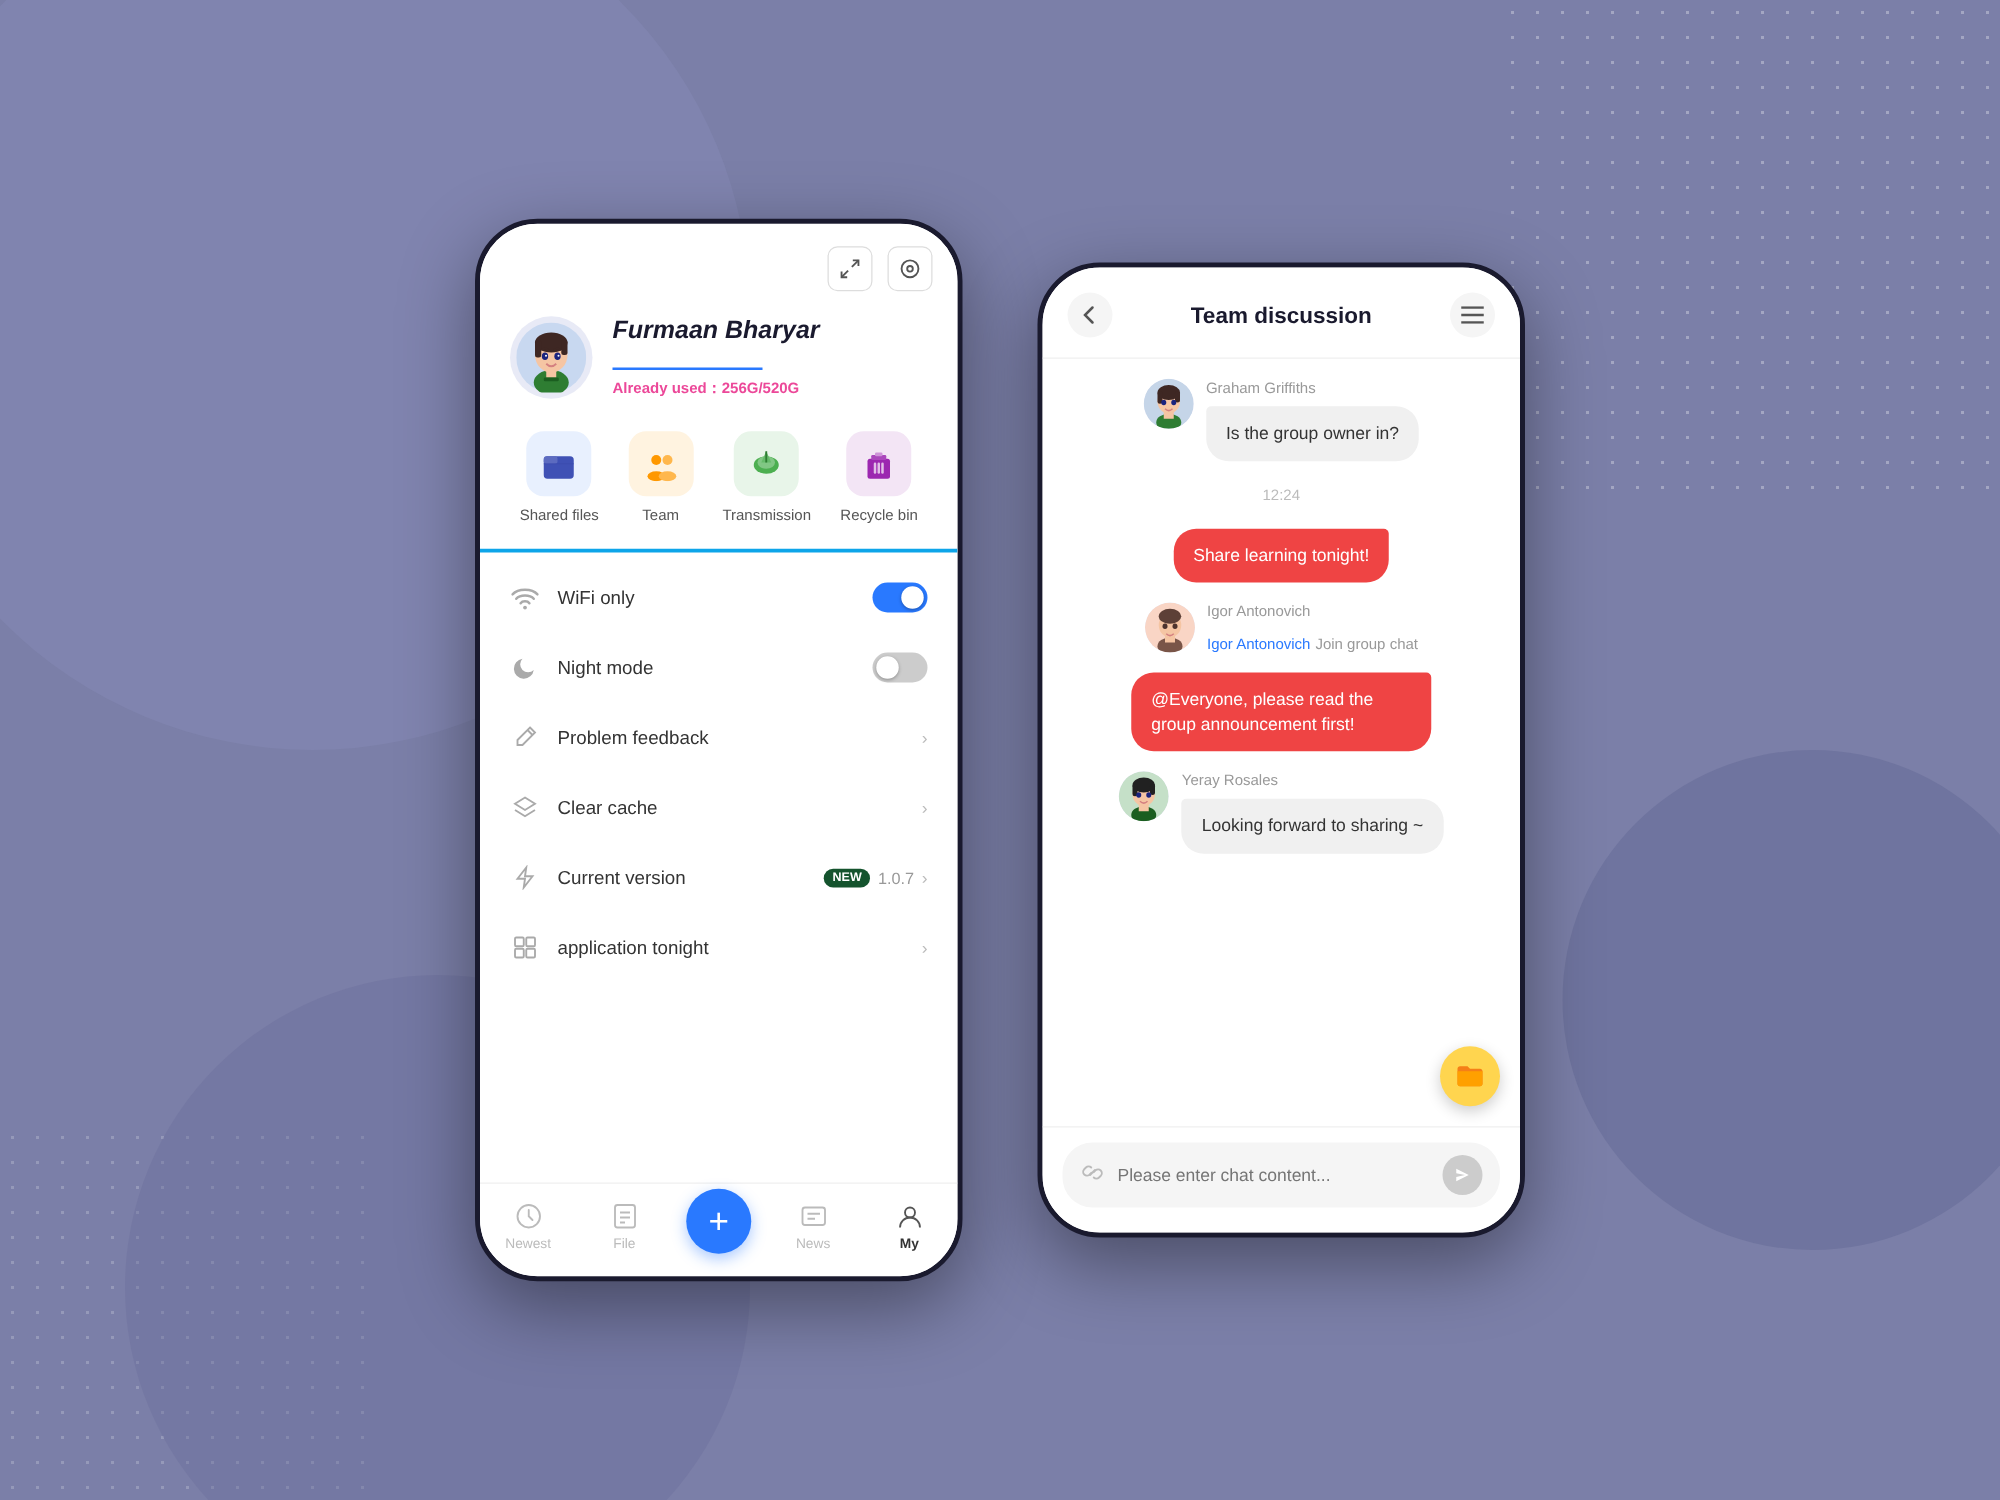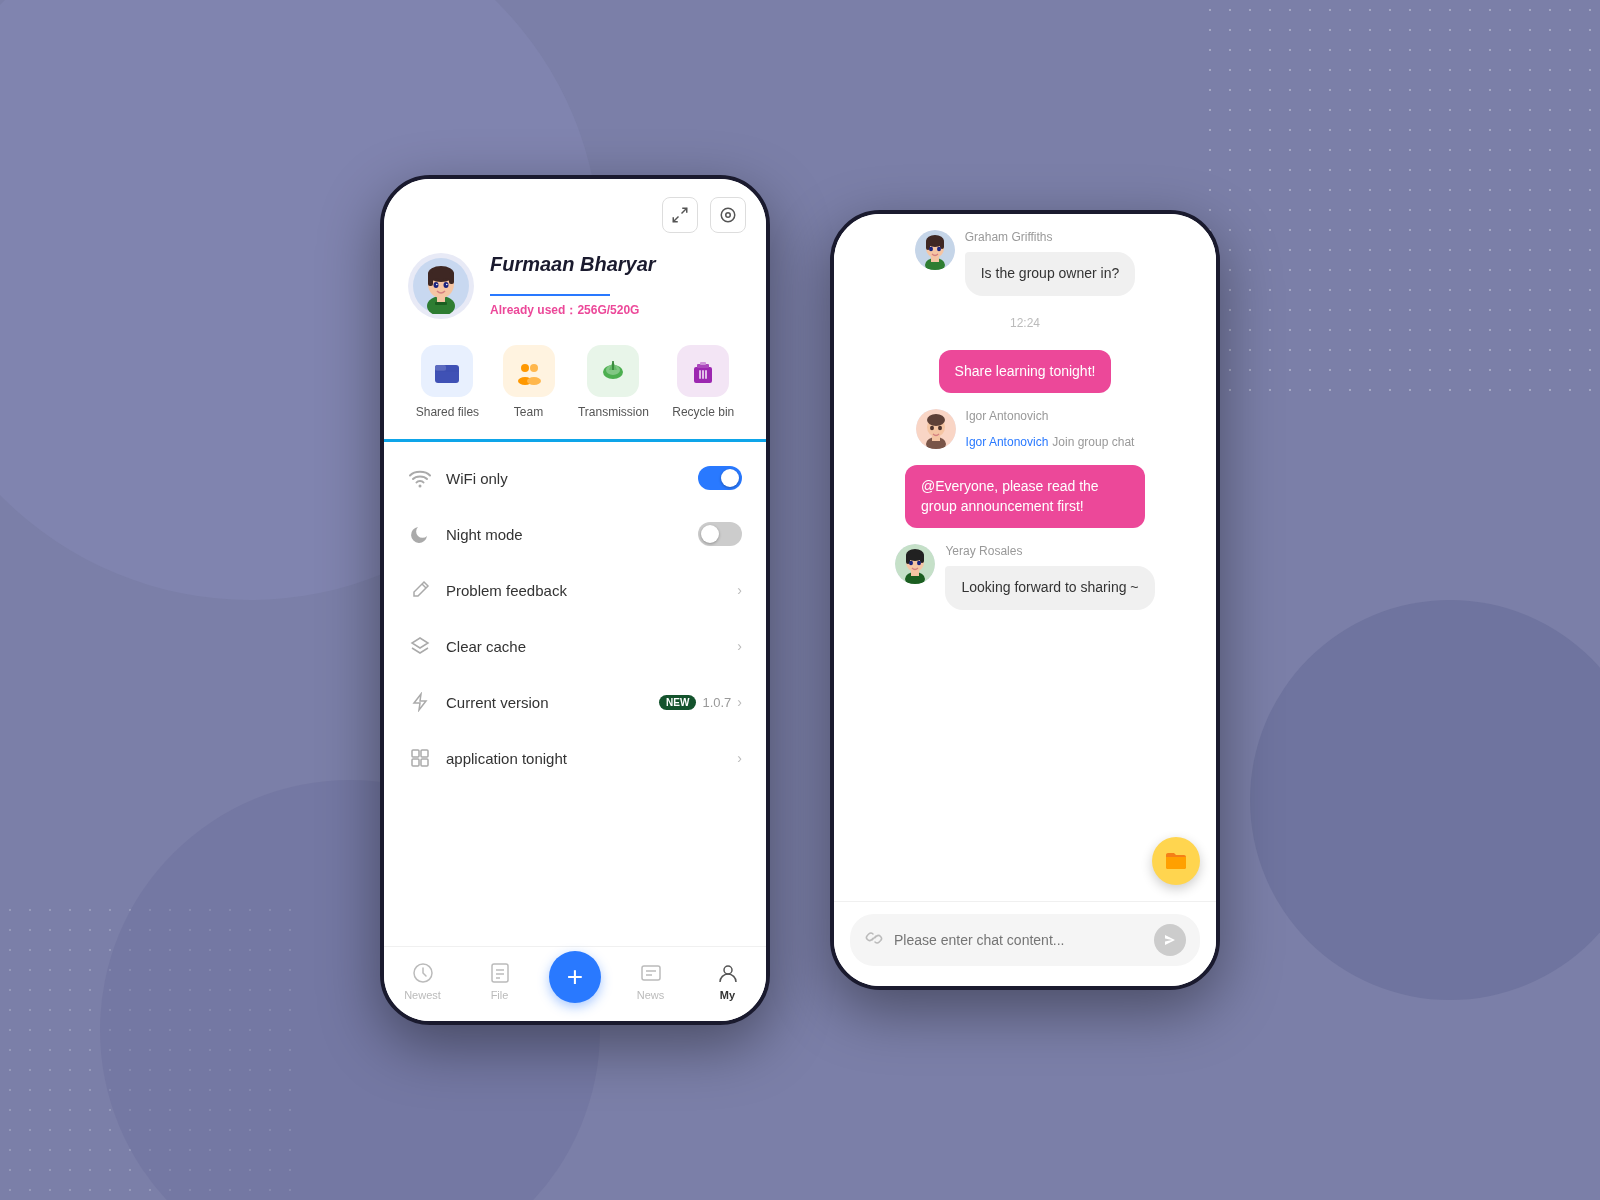--- a/index.html
+++ b/index.html
@@ -347,24 +347,23 @@
       border-radius: 18px;
       font-size: 14px;
       line-height: 1.4;
     }
     .bubble-incoming {
       background: #f0f0f0;
       color: #333;
       border-top-left-radius: 4px;
     }
     .bubble-outgoing {
-      background: #ec4899;
+      background: #ef4444;
       color: white;
       border-top-right-radius: 4px;
-      border-radius: 12px;
     }
     .msg-time {
       text-align: center;
       font-size: 12px;
       color: #bbb;
       margin: 4px 0;
     }
     .join-notice {
       display: flex;
       align-items: center;
@@ -689,20 +688,35 @@
         <span class="nav-label" style="color:#333;font-weight:600;">My</span>
       </div>
     </div>
 
   </div>
 </div>
 
 <div class="phone phone-right">
   <div class="chat-screen">
 
+    <div class="chat-header">
+      <div class="back-btn">
+        <svg width="16" height="16" viewBox="0 0 16 16" fill="none">
+          <polyline points="10,2 4,8 10,14" stroke="#555" stroke-width="2" stroke-linecap="round" fill="none"></polyline>
+        </svg>
+      </div>
+      <div class="chat-title">Team discussion</div>
+      <div class="menu-btn">
+        <svg width="18" height="14" viewBox="0 0 18 14" fill="none">
+          <line x1="0" y1="1" x2="18" y2="1" stroke="#555" stroke-width="2" stroke-linecap="round"></line>
+          <line x1="0" y1="7" x2="18" y2="7" stroke="#555" stroke-width="2" stroke-linecap="round"></line>
+          <line x1="0" y1="13" x2="18" y2="13" stroke="#555" stroke-width="2" stroke-linecap="round"></line>
+        </svg>
+      </div>
+    </div>
 
     <div class="chat-messages">
 
       <div class="msg-row">
         <div class="msg-avatar">
           <svg width="40" height="40" viewBox="0 0 40 40">
             <circle cx="20" cy="20" r="20" fill="#c5d5e8"></circle>
             <ellipse cx="20" cy="35" rx="10" ry="7" fill="#2e7d32"></ellipse>
             <rect x="16" y="26" width="8" height="6" fill="#f5c5a3"></rect>
             <ellipse cx="20" cy="18" rx="9" ry="10" fill="#f5c5a3"></ellipse>

